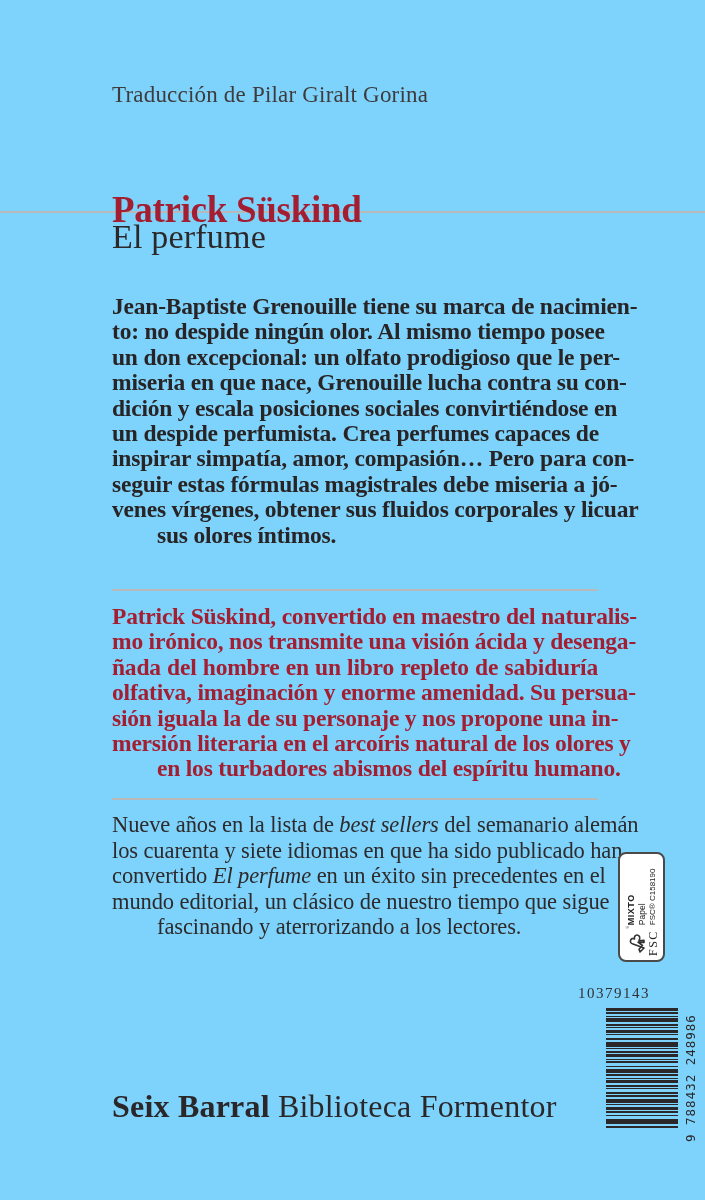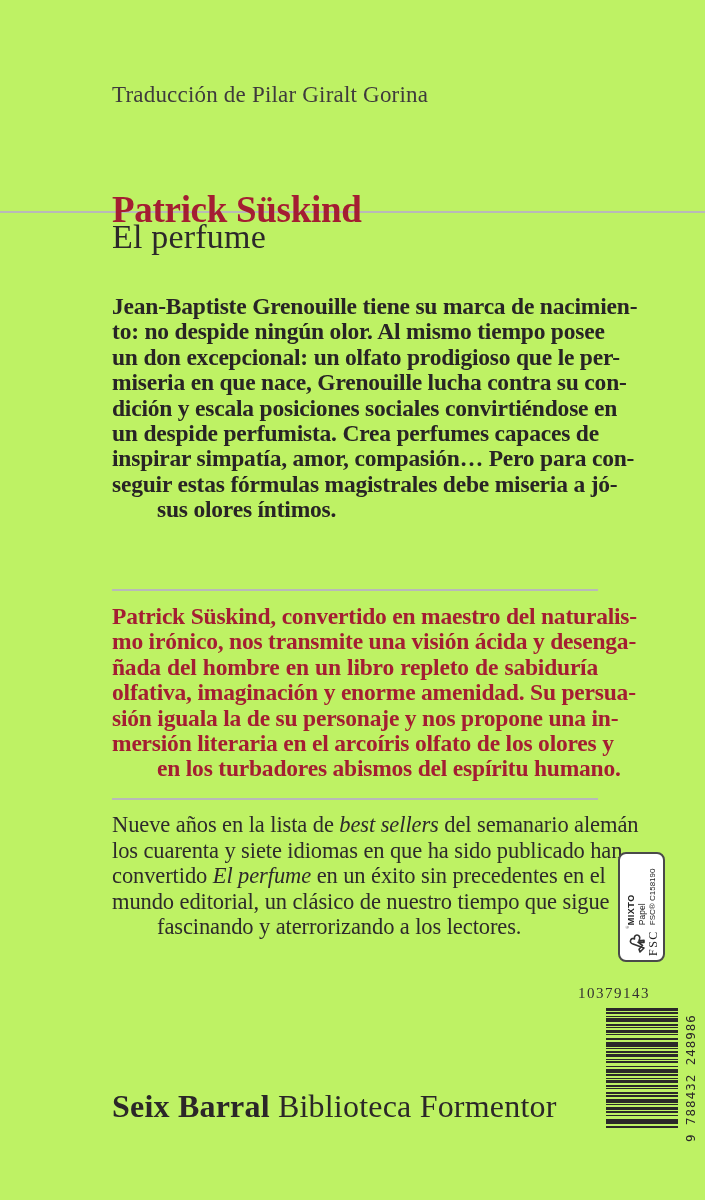--- a/index.html
+++ b/index.html
@@ -1,21 +1,21 @@
 <!DOCTYPE html>
 <html><head>
 <meta charset="utf-8">
 <style>
   * { margin: 0; padding: 0; box-sizing: border-box; }
   html, body { background: #e8e8e8; }
   .cover {
     position: relative;
     width: 705px; height: 1200px;
     margin: 0 auto;
-    background: #bef264;
+    background: #7dd3fc;
     font-family: "Liberation Serif", "DejaVu Serif", serif;
     color: #282425;
     overflow: hidden;
   }
   .translation {
     position: absolute; left: 112px; top: 82px;
     font-size: 23px; color: #3f3b3c; letter-spacing: 0.2px;
   }
   .author {
     position: absolute; left: 112px; top: 191px;
@@ -119,32 +119,33 @@
 
   <div class="para synopsis">
       <div class="line">Jean-Baptiste Grenouille tiene su marca de nacimien-</div>
       <div class="line">to: no despide ningún olor. Al mismo tiempo posee</div>
       <div class="line">un don excepcional: un olfato prodigioso que le per-</div>
       <div class="line">miseria en que nace, Grenouille lucha contra su con-</div>
       <div class="line">dición y escala posiciones sociales convirtiéndose en</div>
       <div class="line">un despide perfumista. Crea perfumes capaces de</div>
       <div class="line">inspirar simpatía, amor, compasión… Pero para con-</div>
       <div class="line">seguir estas fórmulas magistrales debe miseria a jó-</div>
+      <div class="line">venes vírgenes, obtener sus fluidos corporales y licuar</div>
       <div class="line last">sus olores íntimos.</div>
     </div>
 
   <div class="rule rule-1"></div>
 
   <div class="para review">
       <div class="line">Patrick Süskind, convertido en maestro del naturalis-</div>
       <div class="line">mo irónico, nos transmite una visión ácida y desenga-</div>
       <div class="line">ñada del hombre en un libro repleto de sabiduría</div>
       <div class="line">olfativa, imaginación y enorme amenidad. Su persua-</div>
       <div class="line">sión iguala la de su personaje y nos propone una in-</div>
-      <div class="line">mersión literaria en el arcoíris olfato de los olores y</div>
+      <div class="line">mersión literaria en el arcoíris natural de los olores y</div>
       <div class="line last">en los turbadores abismos del espíritu humano.</div>
     </div>
 
   <div class="rule rule-2"></div>
 
   <div class="para sales">
       <div class="line">Nueve años en la lista de <i>best sellers</i> del semanario alemán</div>
       <div class="line">los cuarenta y siete idiomas en que ha sido publicado han</div>
       <div class="line">convertido <i>El perfume</i> en un éxito sin precedentes en el</div>
       <div class="line">mundo editorial, un clásico de nuestro tiempo que sigue</div>

